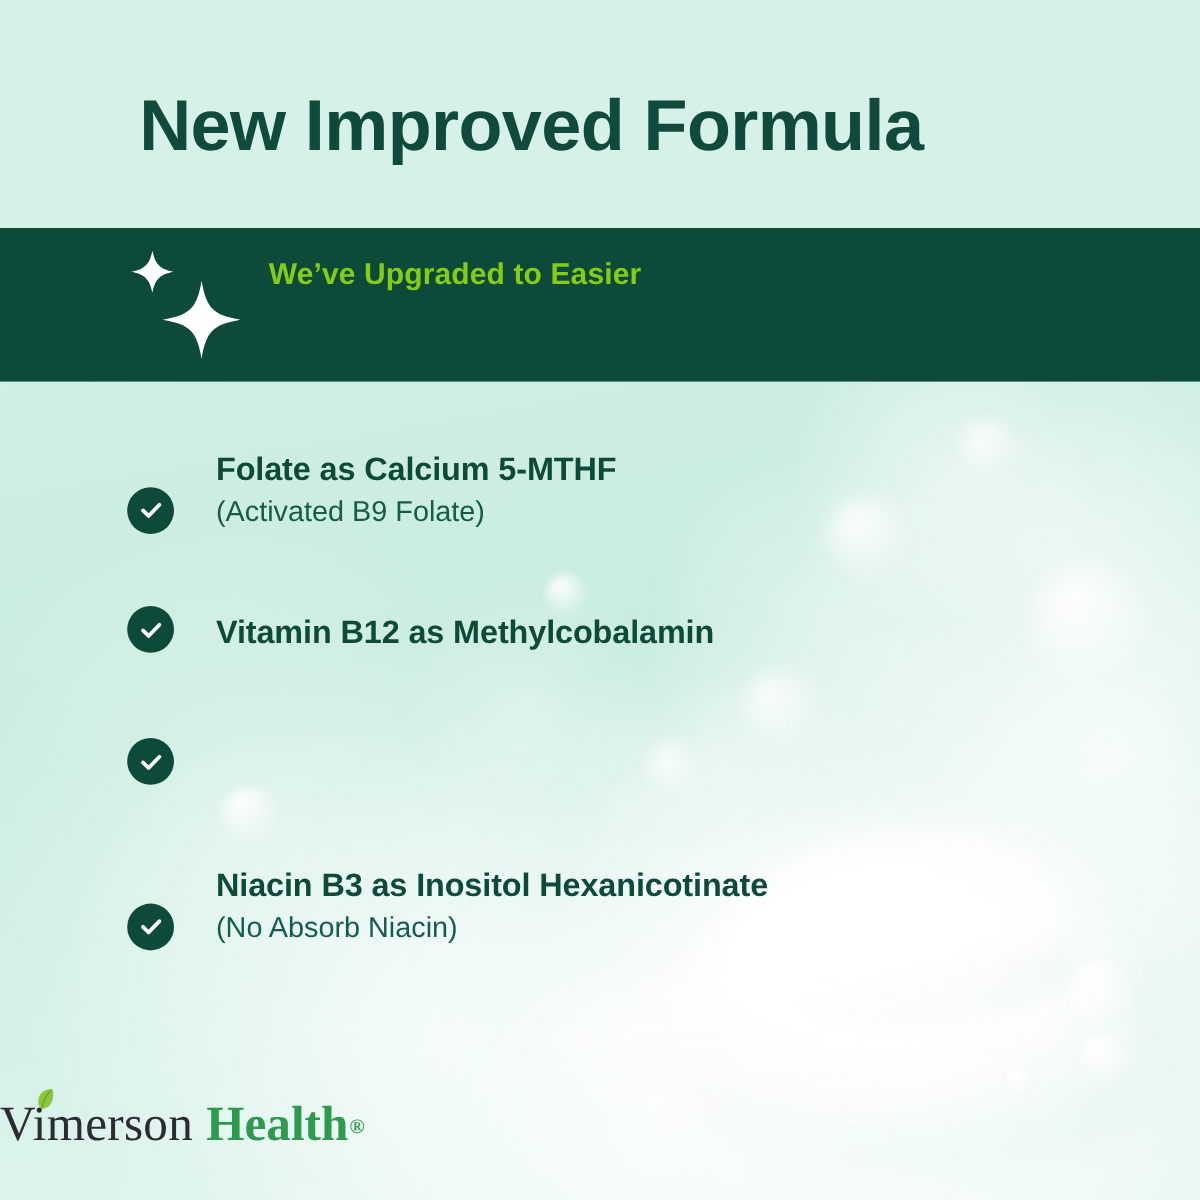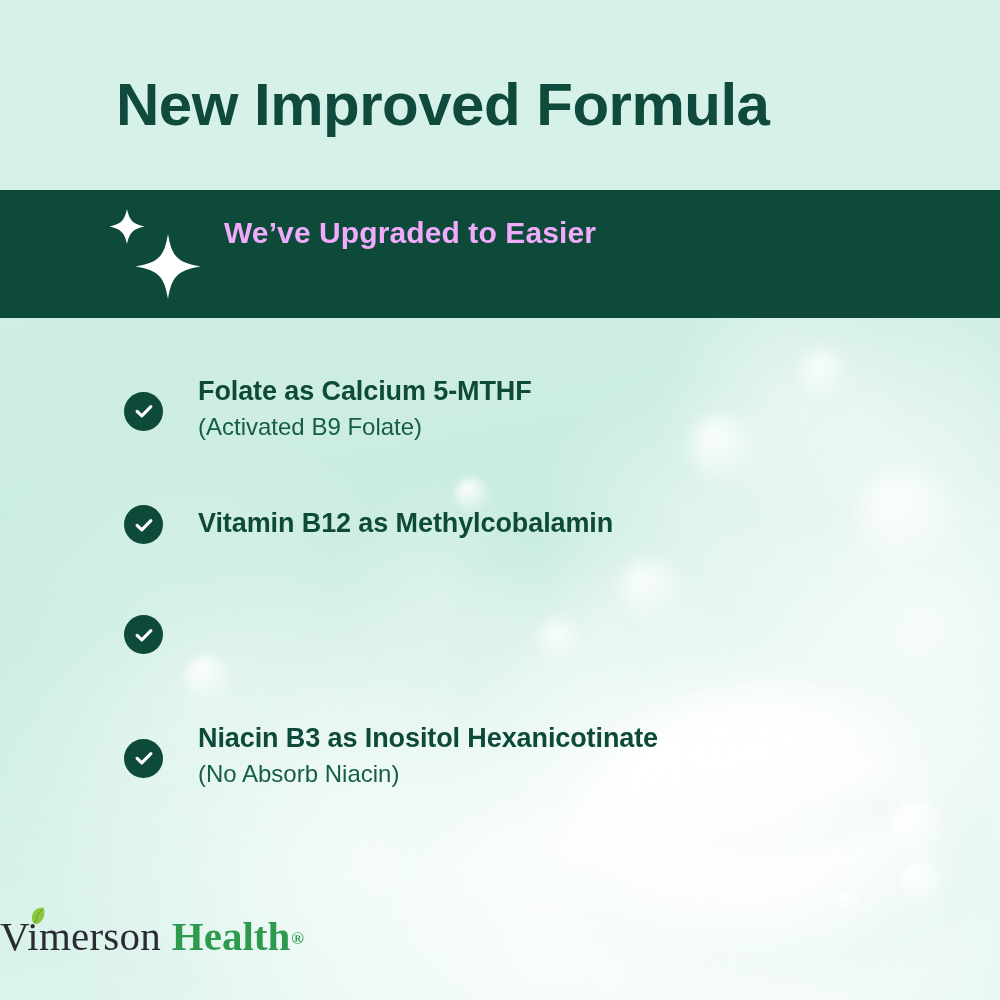--- a/index.html
+++ b/index.html
@@ -122,39 +122,39 @@
     position: absolute;
     left: 104px;
     top: 16px;
     width: 110px;
     height: 100px;
   }
   .banner-text {
     position: absolute;
     left: 224px;
     top: 22px;
-    color: #f0abfc;
-    font-size: 30px;
+    color: #84cc16;
+    font-size: 25px;
     font-weight: 700;
     line-height: 1.38;
     letter-spacing: 0.1px;
   }
 
   
   .list {
     position: absolute;
     left: 0;
     top: 318px;
     width: 1000px;
   }
   .item {
     position: absolute;
-    left: 124px;
+    left: 106px;
     display: flex;
-    align-items: center;
+    align-items: flex-end;
   }
   .item-0 { top: 57px; }
   .item-1 { top: 184px; }
   .item-2 { top: 294px; }
   .item-3 { top: 404px; }
 
   .check {
     flex: 0 0 auto;
     width: 39px;
     height: 39px;

